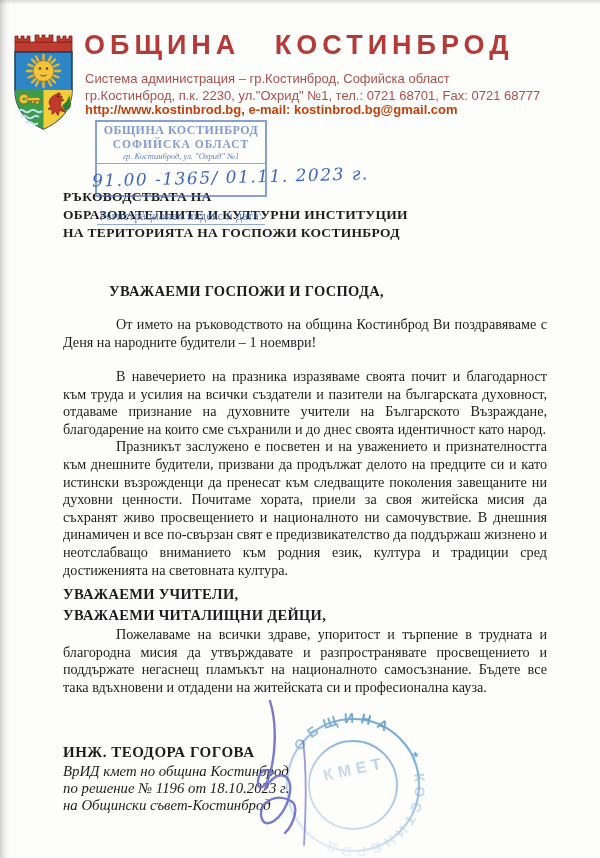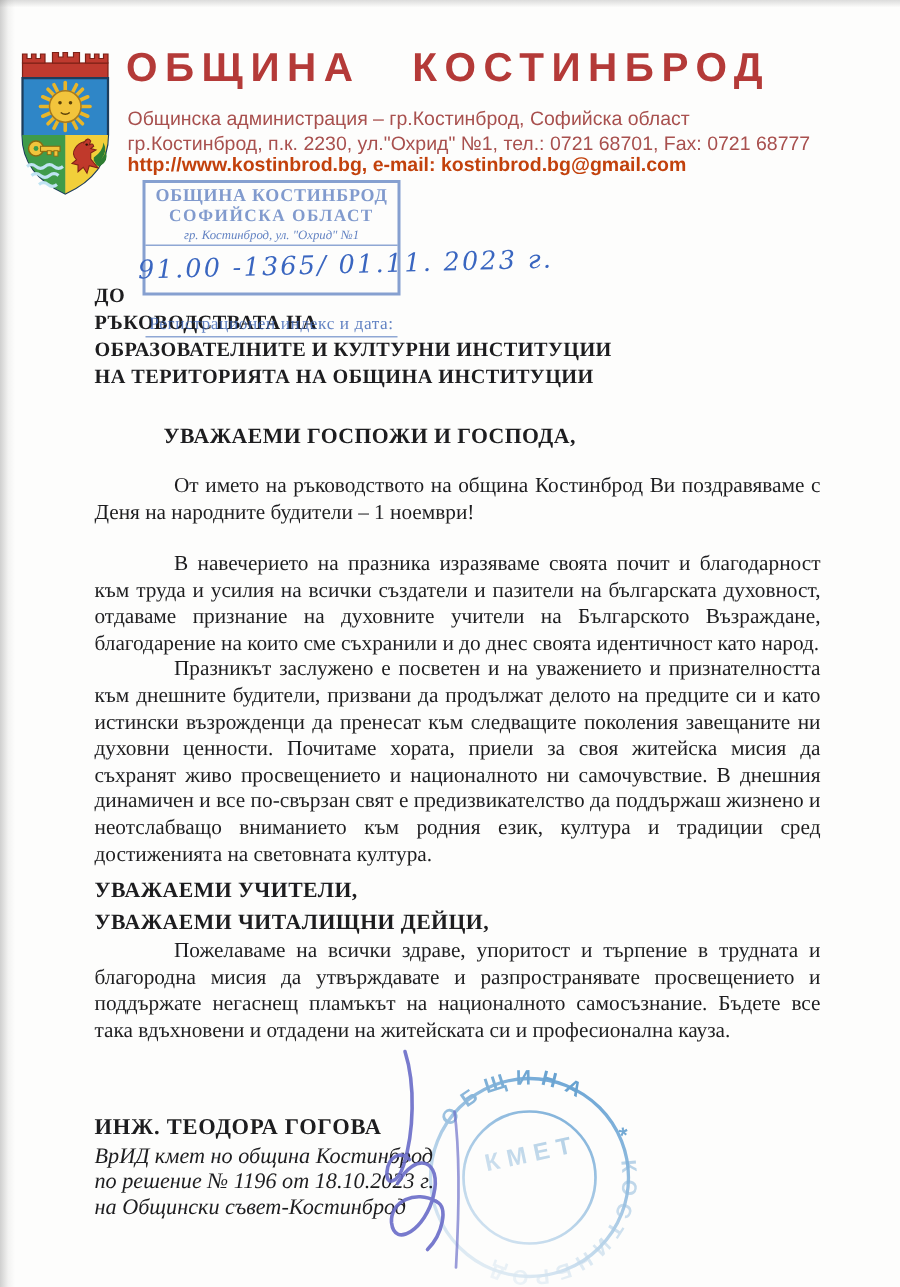--- a/index.html
+++ b/index.html
@@ -133,38 +133,37 @@
     <path d="M31.5 57 h28.5 v0 q0 26 -28.5 39 z" fill="#f2cf3a"></path>
     <g>
       <path d="M44 62 q2.5 -4 4.5 -1 l-1 2.5 q2.5 -1.5 3 1 l-2 1.5 3.5 1 -3.5 2 v4 l5 6 -6 -1.5 -1.5 5 -2.5 -4 -3.5 3 0 -4.5 -4 -1 3 -2.5 q-3.5 -3.5 -1 -7.5 q2 -3.5 6 -4.5 z" fill="#c0392b" stroke="#7d2117" stroke-width="0.7"></path>
       <path d="M50.5 72 q6 -4 6.5 -10 q3 6 -1.5 11 q-2.5 2.5 -5 1.5 z" fill="#2e7d32"></path>
       <path d="M51 74.5 q6.5 -1.5 7.5 -7 q2 7 -3.5 10 q-2.5 1.2 -4 -3 z" fill="#2e7d32"></path>
       <circle cx="45.8" cy="63.4" r="0.8" fill="#2a1205"></circle>
     </g>
   </svg>
 
   <h1 class="title">ОБЩИНА КОСТИНБРОД</h1>
-  <div class="addr addr1">Общинска администрация – гр.Костинброд, Софийска област</div>
+  <div class="addr addr1">Система администрация – гр.Костинброд, Софийска област</div>
   <div class="addr addr2">гр.Костинброд, п.к. 2230, ул."Охрид" №1, тел.: 0721 68701, Fax: 0721 68777</div>
   <div class="addr contact">http://www.kostinbrod.bg, e-mail: kostinbrod.bg@gmail.com</div>
 
 
   <div class="reg-box">
     <div class="rb-l1">ОБЩИНА КОСТИНБРОД</div>
     <div class="rb-l2">СОФИЙСКА ОБЛАСТ</div>
     <div class="rb-l3">гр. Костинброд, ул. "Охрид" №1</div>
     <div class="rb-l4">Регистрационен индекс и дата:</div>
   </div>
   <div class="reg-hand">91.00 -1365/ 01.11. 2023 г.</div>
 
   <div class="recipient">
-    <div>ДО</div>
     <div>РЪКОВОДСТВАТА  НА</div>
     <div>ОБРАЗОВАТЕЛНИТЕ И КУЛТУРНИ ИНСТИТУЦИИ</div>
-    <div>НА ТЕРИТОРИЯТА НА ОБЩИНА ИНСТИТУЦИИ</div>
+    <div>НА ТЕРИТОРИЯТА НА ГОСПОЖИ КОСТИНБРОД</div>
   </div>
 
   <div class="sal1">УВАЖАЕМИ ГОСПОЖИ И ГОСПОДА,</div>
 
   <div class="body-1">
     <p>От името на ръководството на община Костинброд Ви поздравяваме с Деня на народните будители – 1 ноември!</p>
   </div>
 
   <div class="body-2">
     <p>В навечерието на празника изразяваме своята почит и благодарност към труда и усилия на всички създатели и пазители на българската духовност, отдаваме признание на духовните учители на Българското Възраждане, благодарение на които сме съхранили и до днес своята идентичност като народ.</p>

